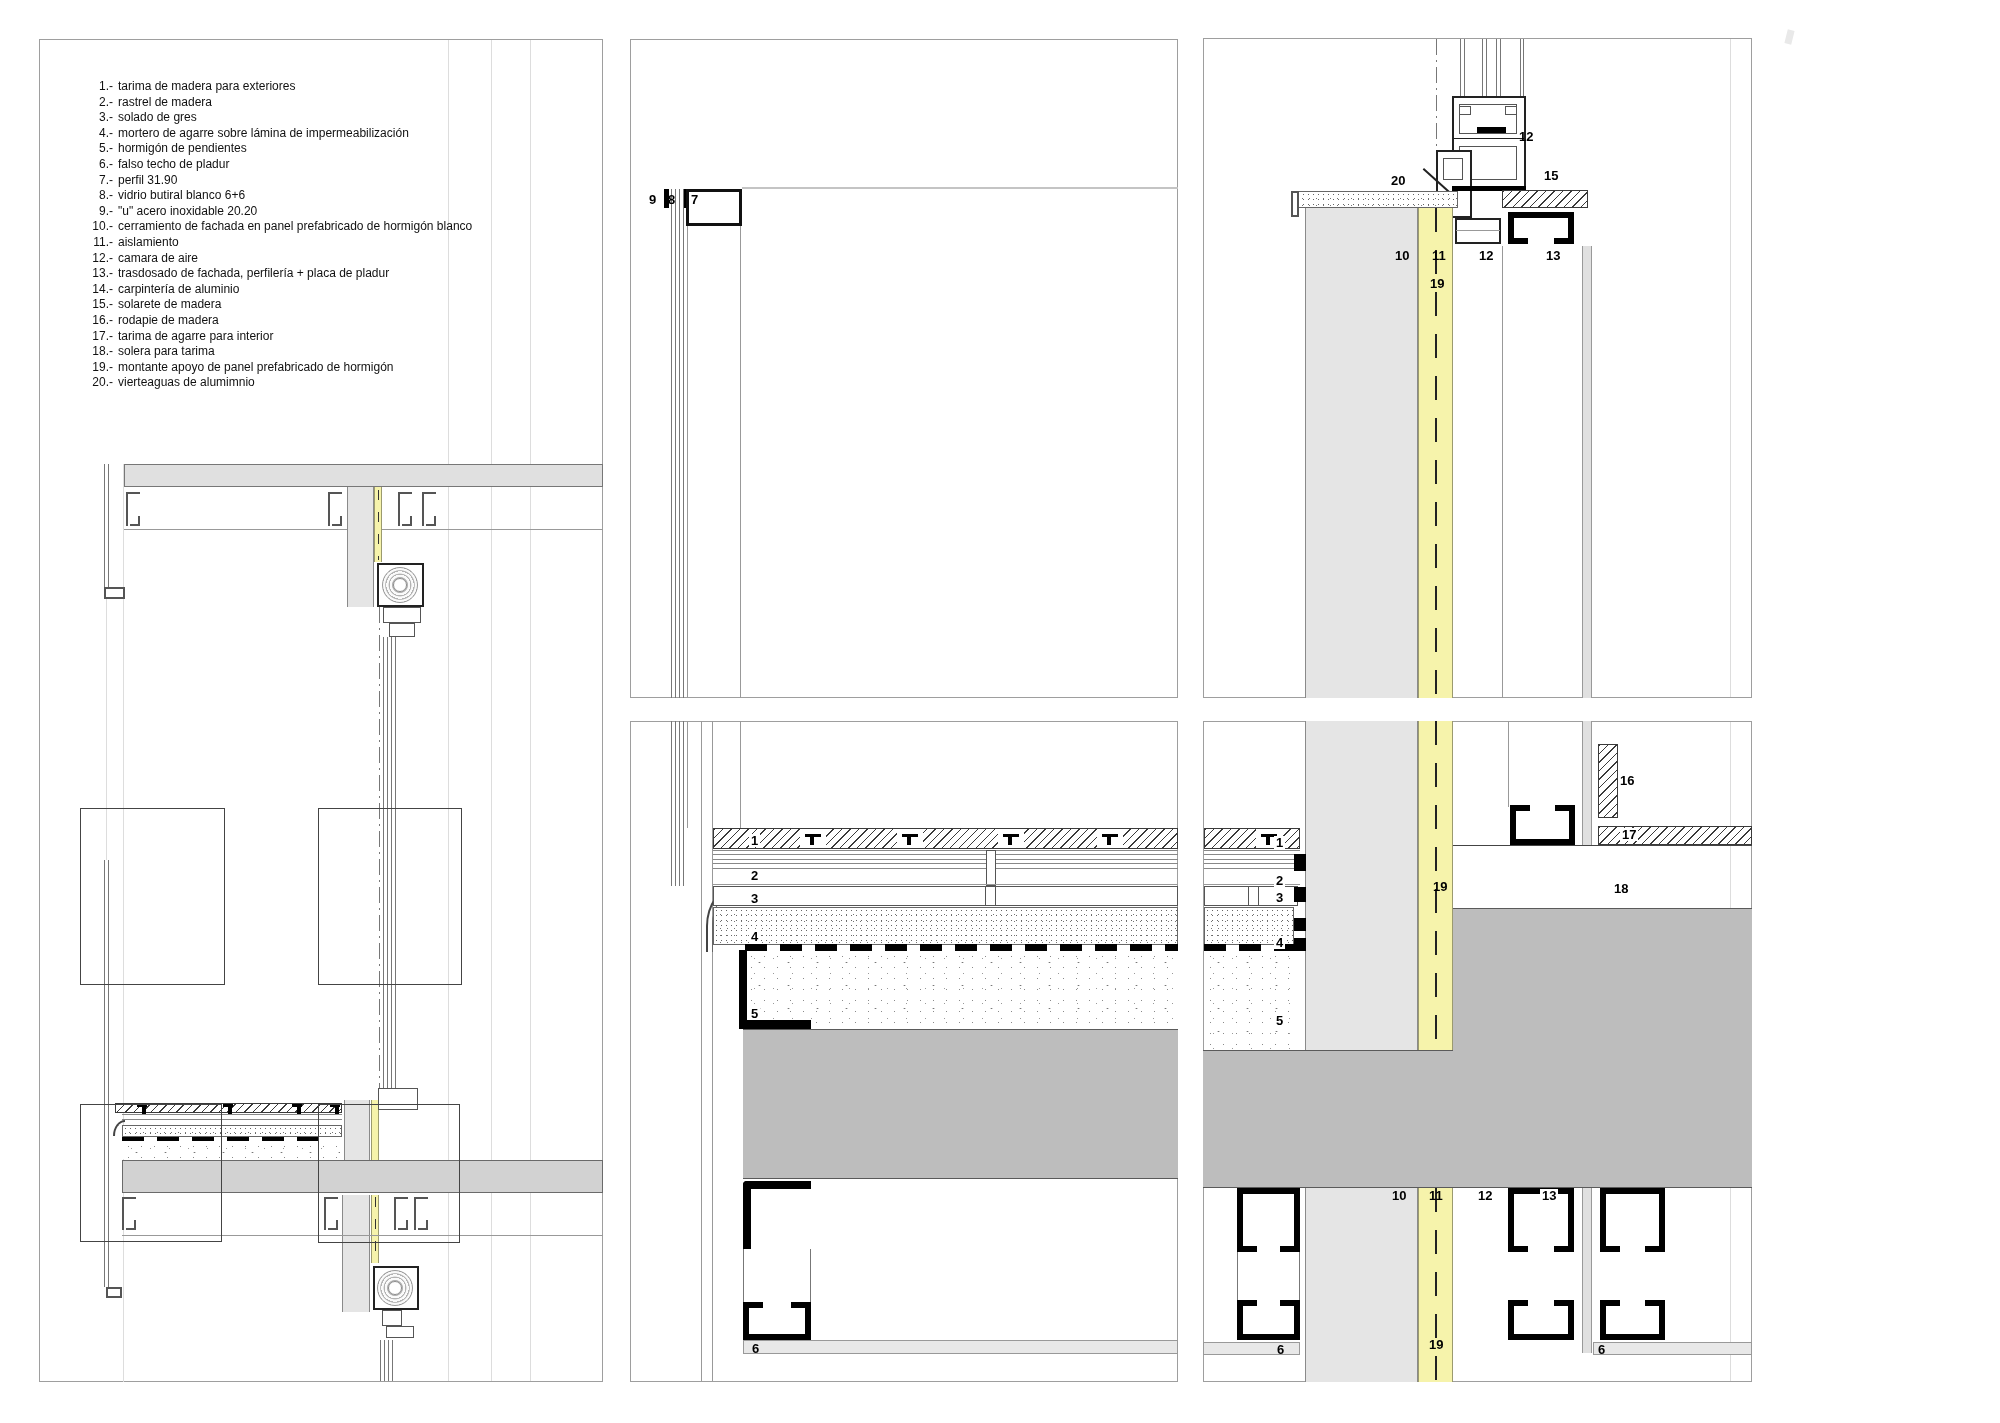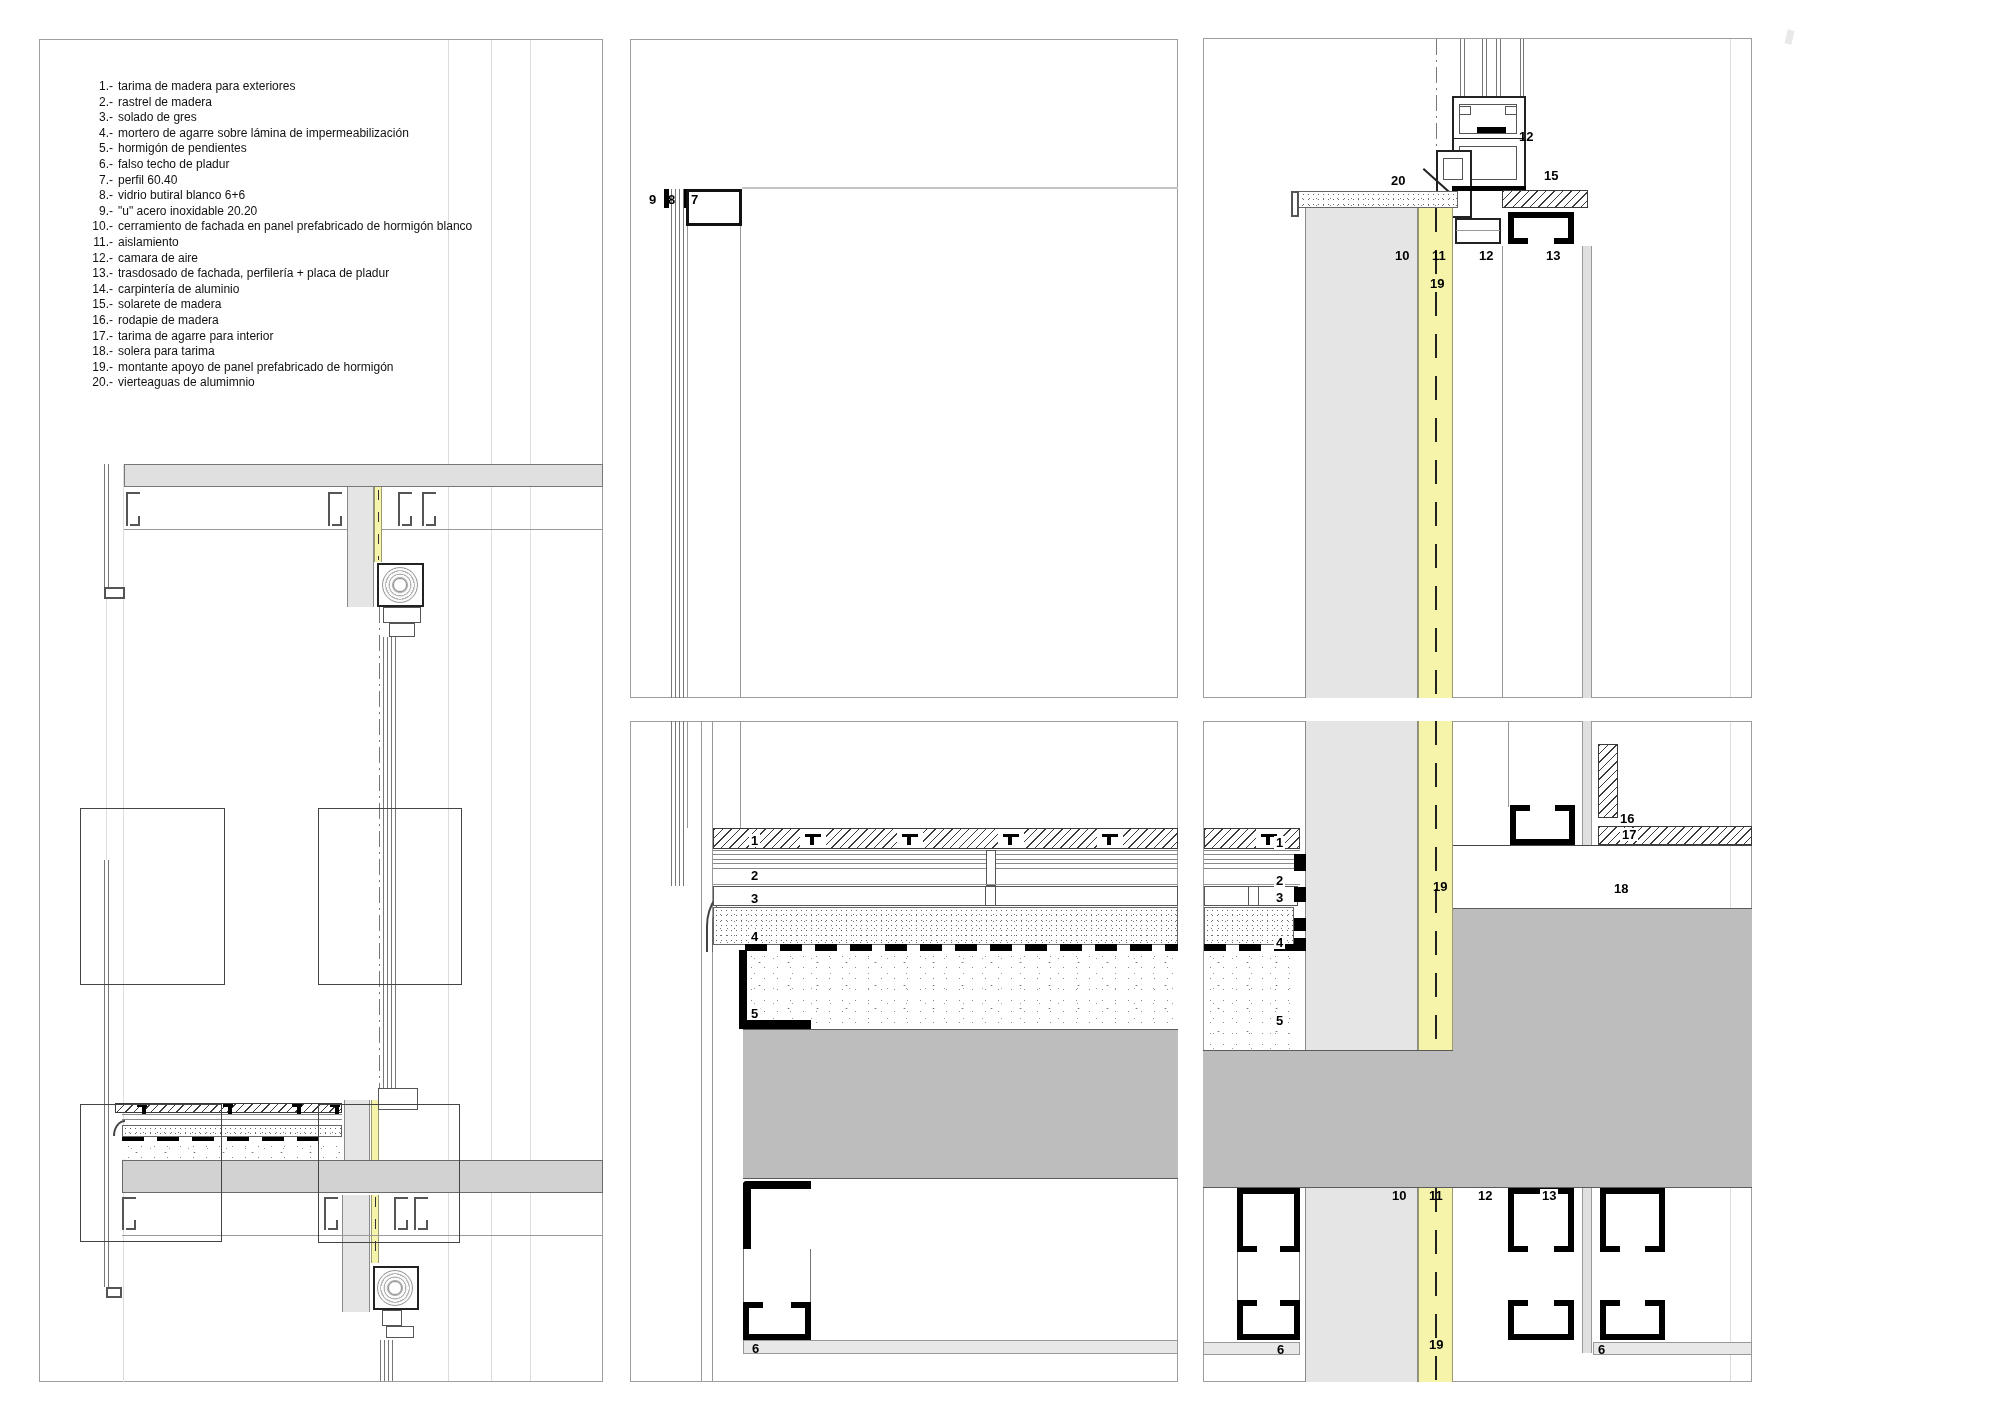--- a/index.html
+++ b/index.html
@@ -162,21 +162,21 @@
     <div class="lg-row">
         <span class="lg-n">5.-</span>
         <span class="lg-t">hormigón de pendientes</span>
       </div>
     <div class="lg-row">
         <span class="lg-n">6.-</span>
         <span class="lg-t">falso techo de pladur</span>
       </div>
     <div class="lg-row">
         <span class="lg-n">7.-</span>
-        <span class="lg-t">perfil 60.40</span>
+        <span class="lg-t">perfil 31.90</span>
       </div>
     <div class="lg-row">
         <span class="lg-n">8.-</span>
         <span class="lg-t">vidrio butiral blanco 6+6</span>
       </div>
     <div class="lg-row">
         <span class="lg-n">9.-</span>
         <span class="lg-t">"u" acero inoxidable 20.20</span>
       </div>
     <div class="lg-row">
@@ -378,21 +378,21 @@
   <div class="a" style="left:1582px;top:1188px;width:10px;height:165px;background:#e0e0e0;border-left:1px solid #999;border-right:1px solid #999"></div>
   <div class="a chan-dn" style="left:1600px;top:1188px;width:65px;height:64px"></div>
   <div class="a chan-up" style="left:1600px;top:1300px;width:65px;height:40px"></div>
   <div class="a ceil" style="left:1593px;top:1342px;width:159px;height:13px"></div>
 
   <div class="a lbl halo" style="left:1274px;top:836px">1</div>
   <div class="a lbl halo" style="left:1274px;top:874px">2</div>
   <div class="a lbl halo" style="left:1274px;top:891px">3</div>
   <div class="a lbl halo" style="left:1274px;top:936px">4</div>
   <div class="a lbl halo" style="left:1274px;top:1014px">5</div>
-  <div class="a lbl" style="left:1620px;top:812px">16</div>
+  <div class="a lbl" style="left:1620px;top:774px">16</div>
   <div class="a lbl halo" style="left:1620px;top:828px">17</div>
   <div class="a lbl" style="left:1614px;top:882px">18</div>
   <div class="a lbl" style="left:1433px;top:880px">19</div>
   <div class="a lbl" style="left:1392px;top:1189px">10</div>
   <div class="a lbl" style="left:1429px;top:1189px">11</div>
   <div class="a lbl" style="left:1478px;top:1189px">12</div>
   <div class="a lbl halo" style="left:1540px;top:1189px">13</div>
   <div class="a lbl" style="left:1429px;top:1338px">19</div>
   <div class="a lbl" style="left:1277px;top:1343px">6</div>
   <div class="a lbl" style="left:1598px;top:1343px">6</div>

